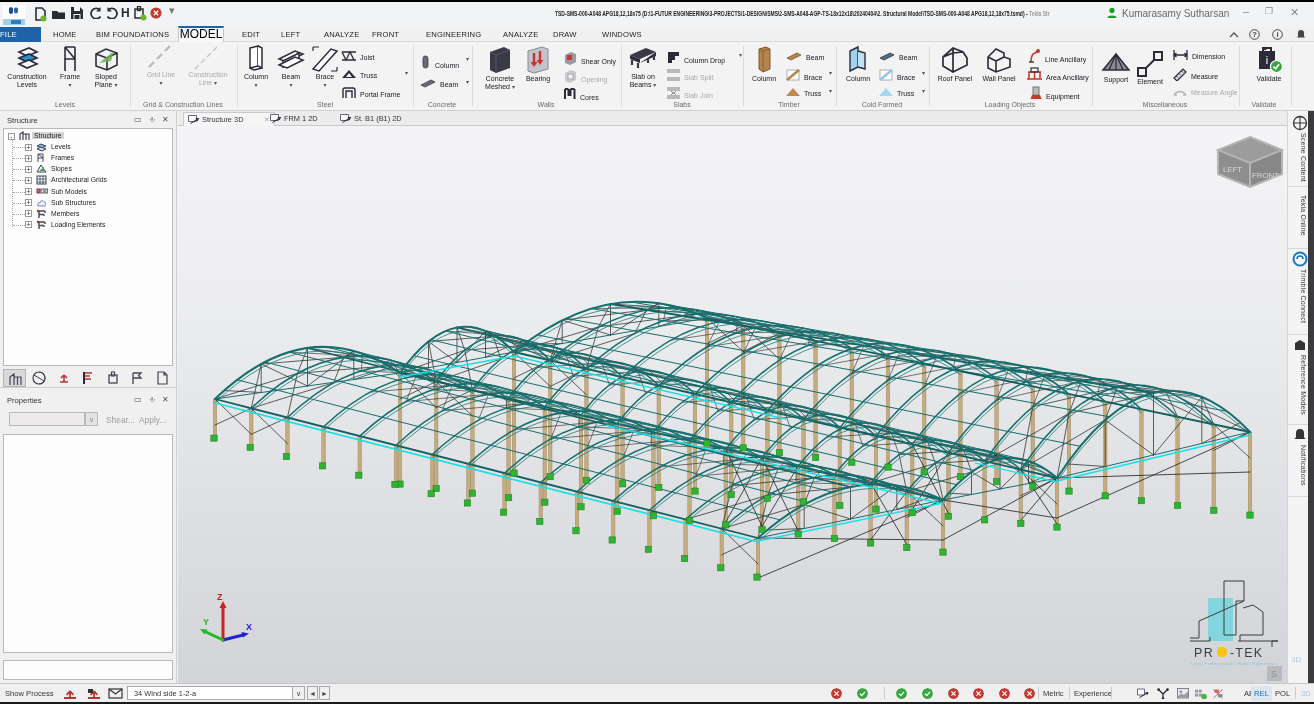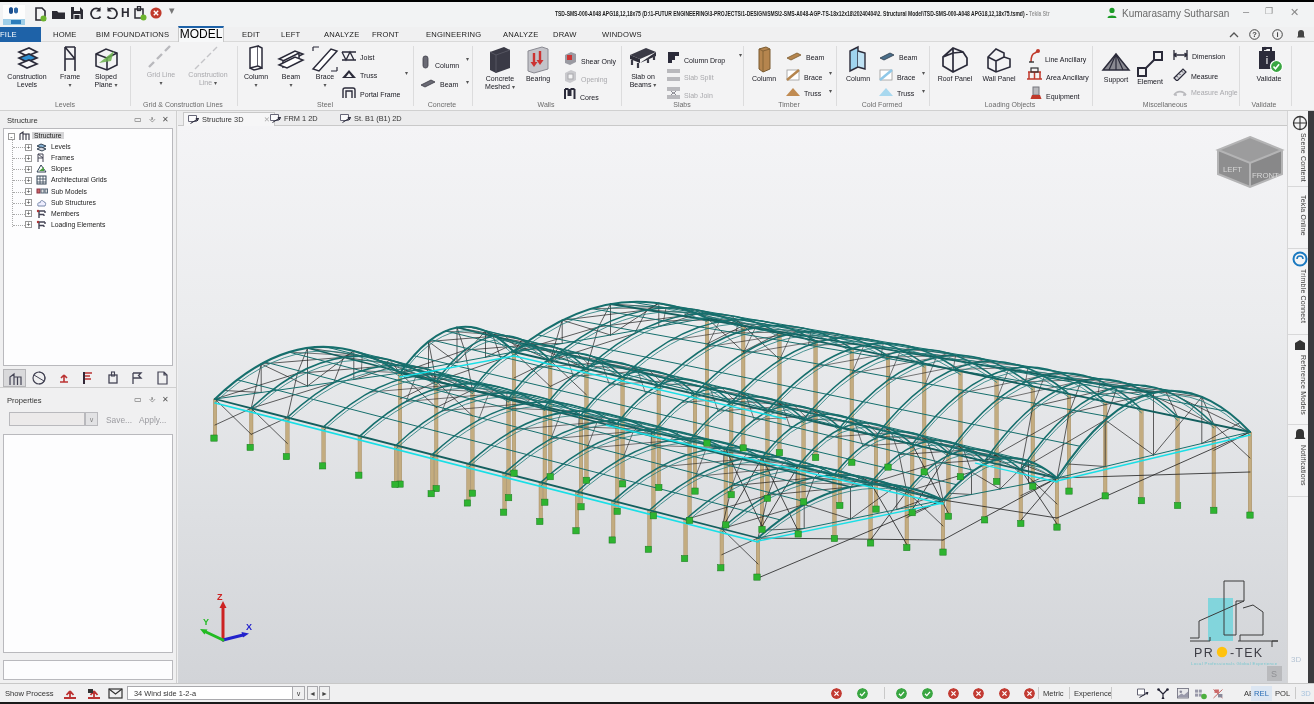--- a/index.html
+++ b/index.html
@@ -439,21 +439,21 @@
       <div class="abs" style="left:150.0px;top:1px;width:23px;height:18px;text-align:center"><svg width="16" height="16" style="margin-top:1px">
           <path d="M4 2 h6 l3 3 v9 h-9 z M10 2 v3 h3" fill="none" stroke="#445" stroke-width="1.2"></path>
         </svg></div>
     </div>
     <div class="phead" style="top:282px">Properties</div>
     <div class="pico" style="left:134px;top:284px">▭</div>
     <div class="pico" style="left:149px;top:284px">⎀</div>
     <div class="pico" style="left:162px;top:284px">✕</div>
     <div class="abs" style="left:9px;top:301px;width:76px;height:14px;background:#eceaea;border:1px solid #b9b9bd"></div>
     <div class="abs" style="left:85px;top:301px;width:13px;height:14px;background:#e2e2e4;border:1px solid #b9b9bd;font-size:7px;color:#888;text-align:center;line-height:14px">∨</div>
-    <div class="abs" style="left:106px;top:304px;font-size:8.4px;color:#9b9ba0">Save...</div>
+    <div class="abs" style="left:106px;top:304px;font-size:8.4px;color:#9b9ba0">Shear...</div>
     <div class="abs" style="left:139px;top:304px;font-size:8.4px;color:#9b9ba0">Apply...</div>
     <div class="treebox" style="top:323px;height:219px"></div>
     <div class="treebox" style="top:549px;height:20px"></div>
   </div>
 <div id="vtabs" class="abs">
 <div class="vtab" style="left:5px;width:92px;background:#f6f6f7;border:1px solid #c9c9c9;border-bottom:none"><svg width="13" height="11" viewBox="0 0 13 11" style="position:absolute;left:3px;top:1px">
         <path d="M1.5 1.5 H9.5 V7.5 H1.5 Z" fill="#fbfbfc" stroke="#667" stroke-width="1"></path>
         <path d="M3.5 9.5 L11.5 4.5 M11.5 4.5 l-2.8 0.3 M11.5 4.5 l-1.2 2.5" stroke="#223" stroke-width="1" fill="none"></path>
       </svg>Structure 3D<span style="position:absolute;right:4px;color:#aaa">✕</span></div>
 <div class="vtab" style="left:88px;width:63px"><svg width="13" height="11" viewBox="0 0 13 11" style="position:absolute;left:3px;top:1px">

